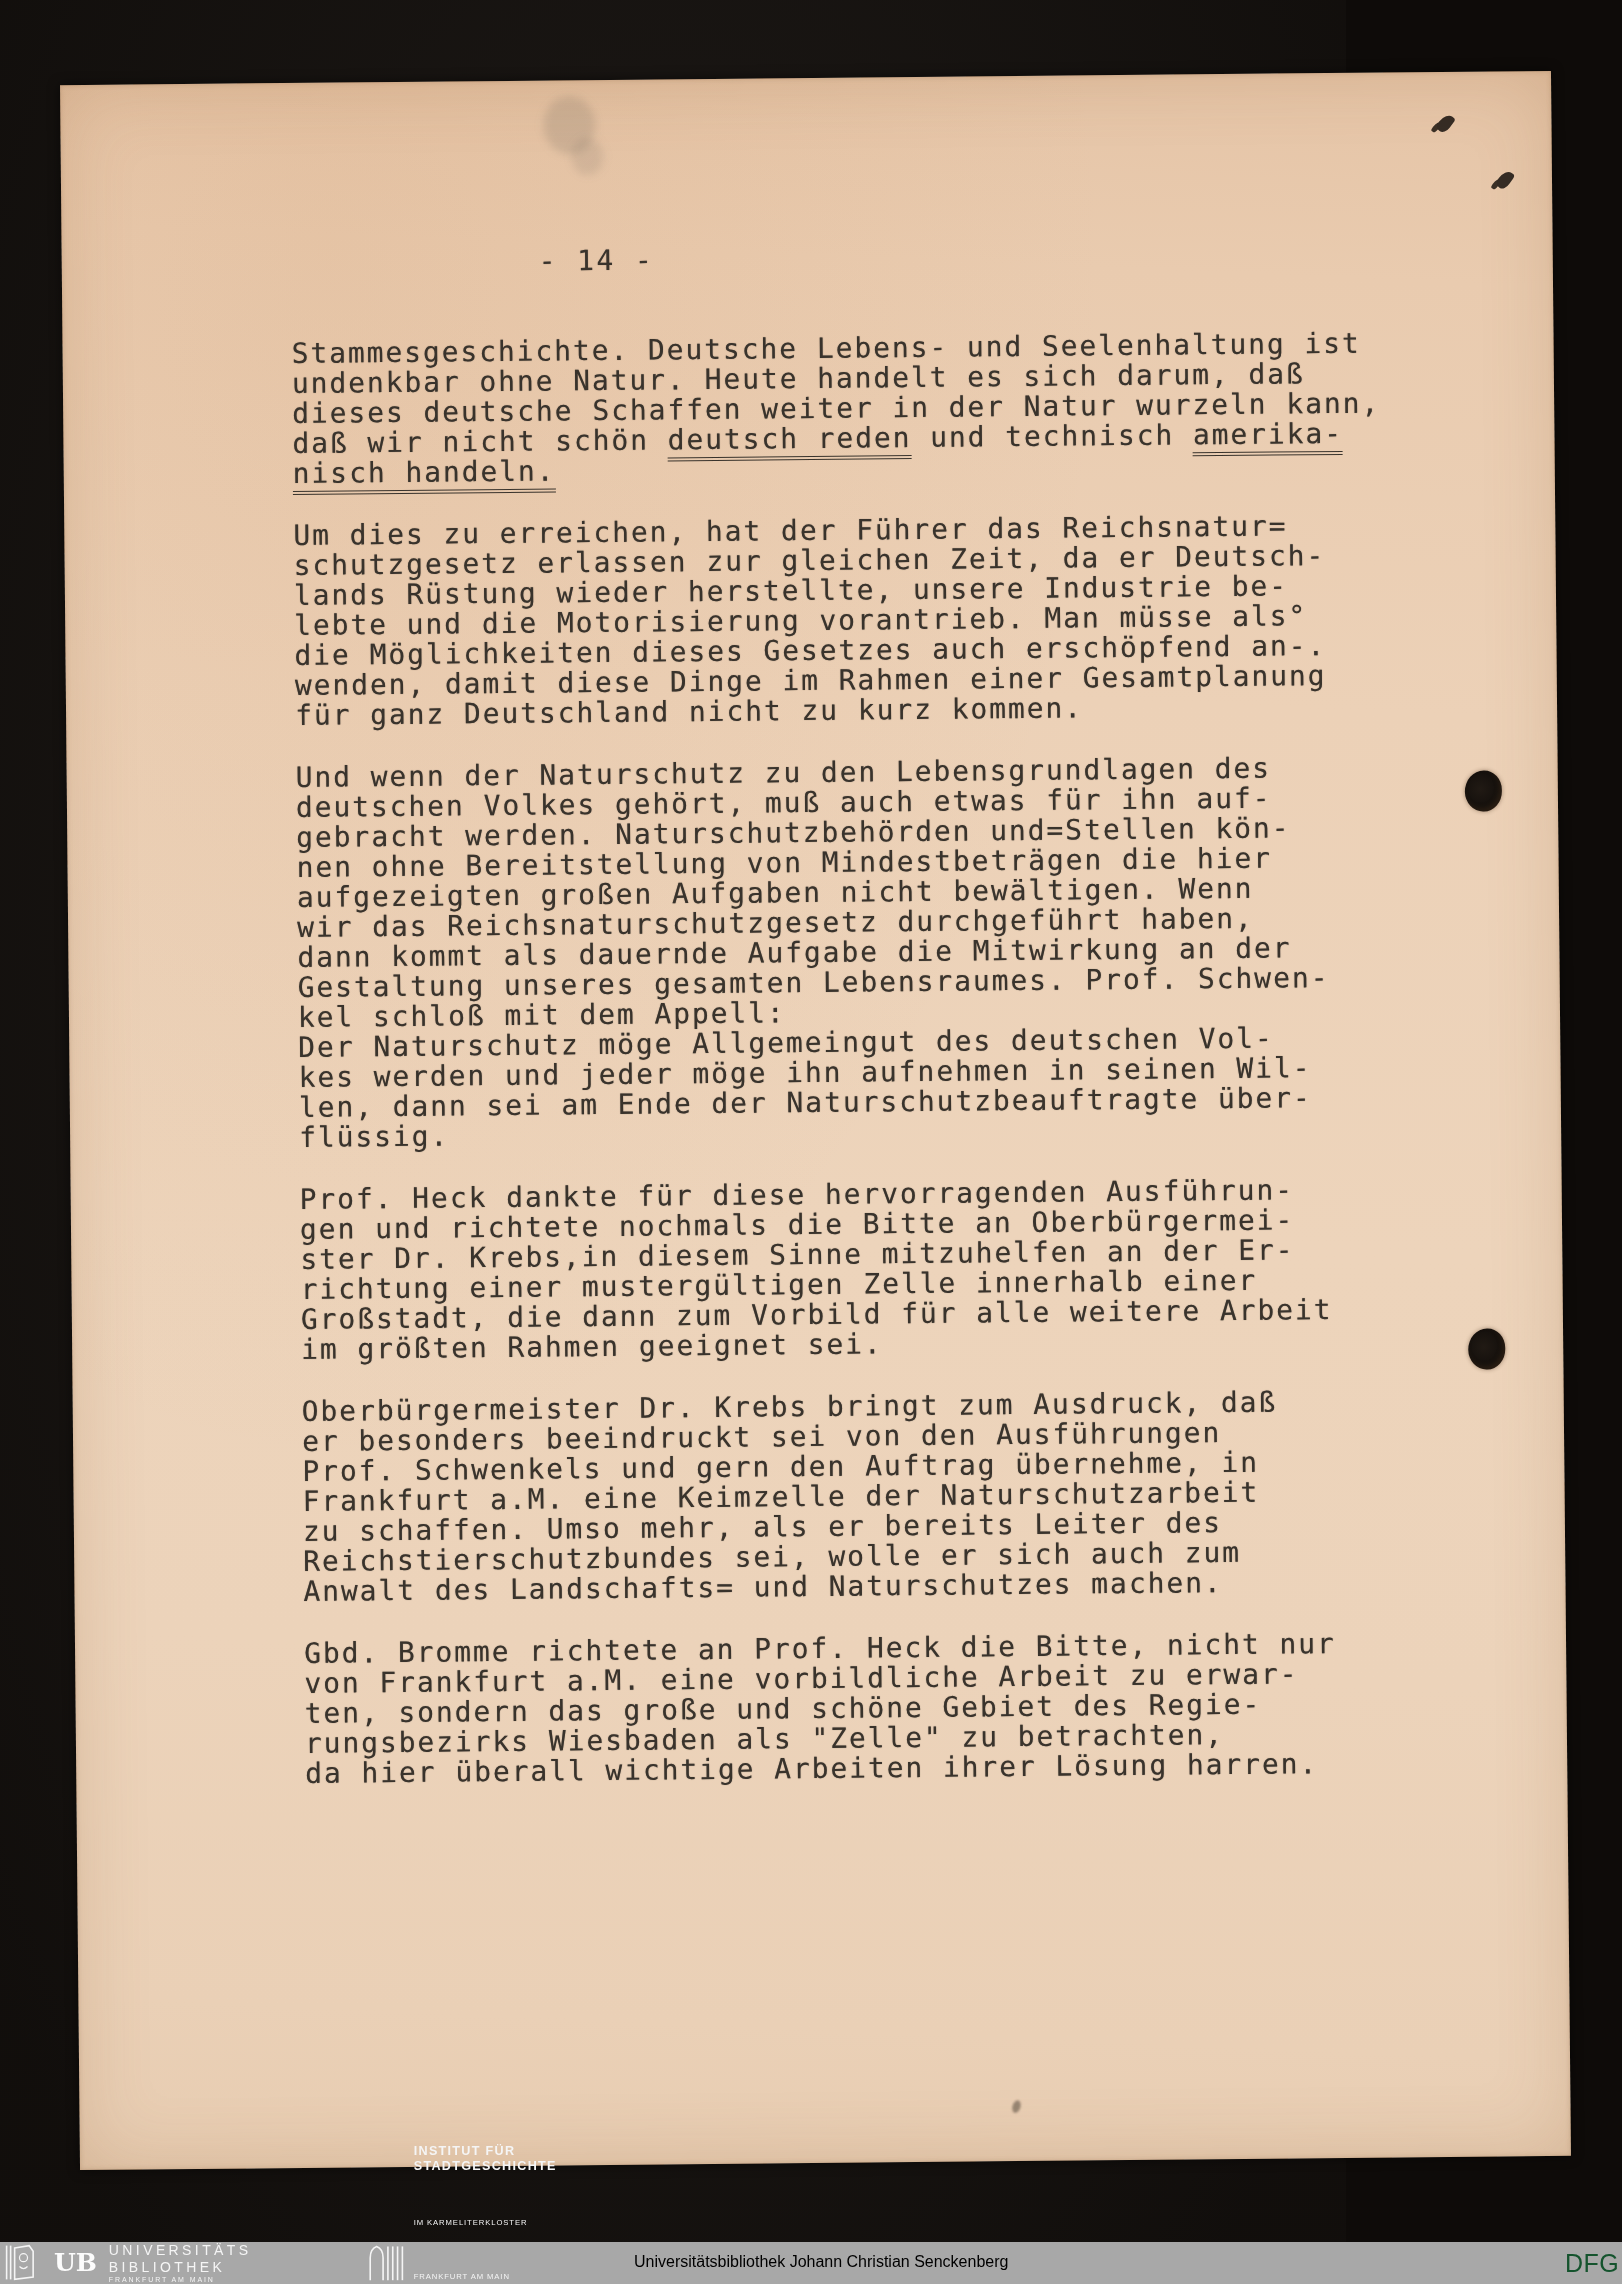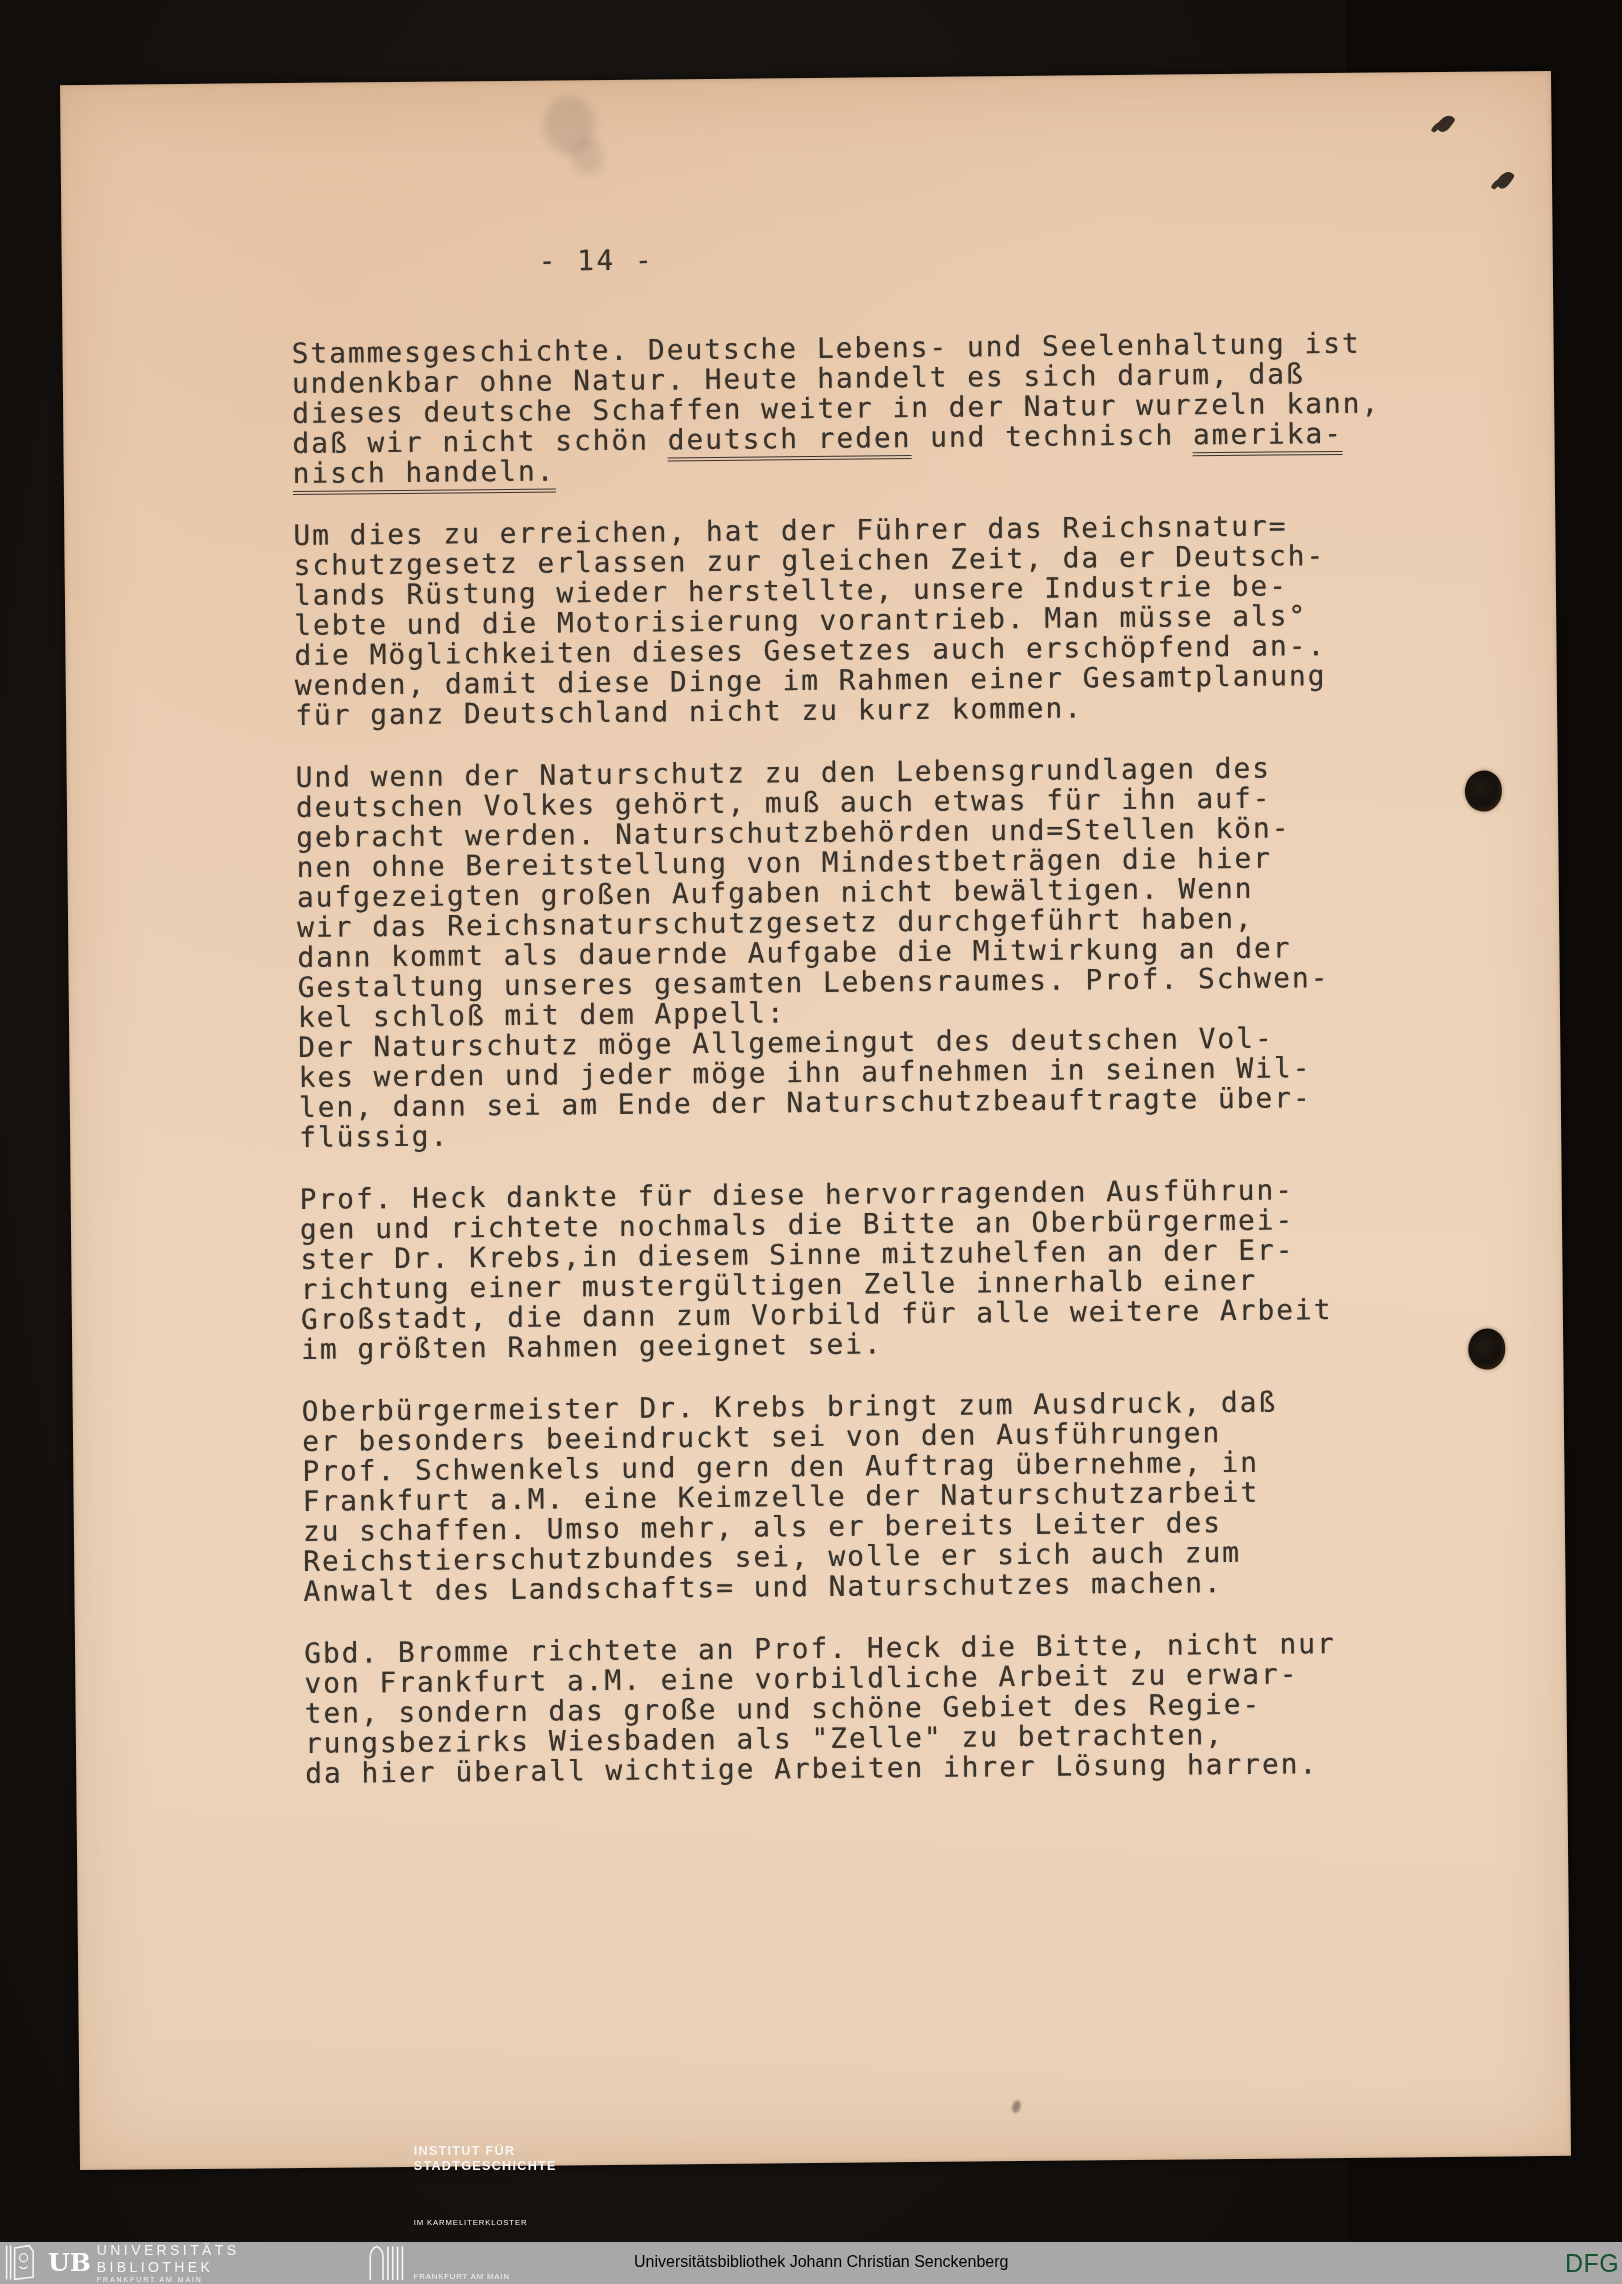--- a/index.html
+++ b/index.html
@@ -46,21 +46,21 @@
   .mark-2{left:1438px;top:99px;width:12px;height:18.7px;border-radius:75% 25% 55% 45%;transform:rotate(35deg);box-shadow:-4.9px 8px 0 -3.2px #241c15;}
   .smudge{position:absolute;border-radius:50%;filter:blur(4px);}
   .smudge-1{left:483px;top:16px;width:52px;height:58px;background:rgba(95,88,78,.18);}
   .smudge-2{left:511px;top:58px;width:32px;height:37px;background:rgba(95,88,78,.14);}
   .smudge-3{left:933px;top:2024px;width:8px;height:13px;background:rgba(50,42,34,.45);filter:blur(0.8px);transform:rotate(18deg);}
   .footer{
     position:absolute;left:0;top:2242px;width:1623px;height:42px;
     background:var(--footer-bar,#a8a8a8);color:#f5f5f5;
     font-family:"Liberation Sans","DejaVu Sans",sans-serif;
   }
-  .ub-group{position:absolute;left:4.9px;top:2.4px;height:37px;display:flex;align-items:center;gap:6px;}
+  .ub-group{position:absolute;left:4.9px;top:2.4px;height:37px;display:flex;align-items:center;gap:12px;}
   .ub-abbrev{font-family:"DejaVu Serif","Liberation Serif",serif;font-weight:bold;font-size:25px;color:#fcfcfc;line-height:1;}
   .ub-caption{display:flex;flex-direction:column;justify-content:center;}
   .ub-caption div{font-size:14px;letter-spacing:3.4px;line-height:1.22;white-space:nowrap;}
   .ub-caption div:last-child{font-size:7px;letter-spacing:1.9px;}
   .inst-group{position:absolute;left:367px;top:2.4px;height:37px;display:flex;align-items:flex-end;gap:9.7px;}
   .inst-caption{display:flex;flex-direction:column;justify-content:center;}
   .inst-bold div{font-size:12.6px;font-weight:bold;letter-spacing:1.3px;line-height:1.18;white-space:nowrap;}
   .inst-small div{font-size:7.7px;letter-spacing:0.9px;line-height:1.25;white-space:nowrap;margin-top:44px;}
   .library-name{position:absolute;left:634px;top:11.4px;font-size:16px;color:#000000;white-space:nowrap;}
   .dfg{position:absolute;left:1565px;top:6.5px;font-size:25px;font-weight:normal;letter-spacing:0.4px;color:#14532d;}

